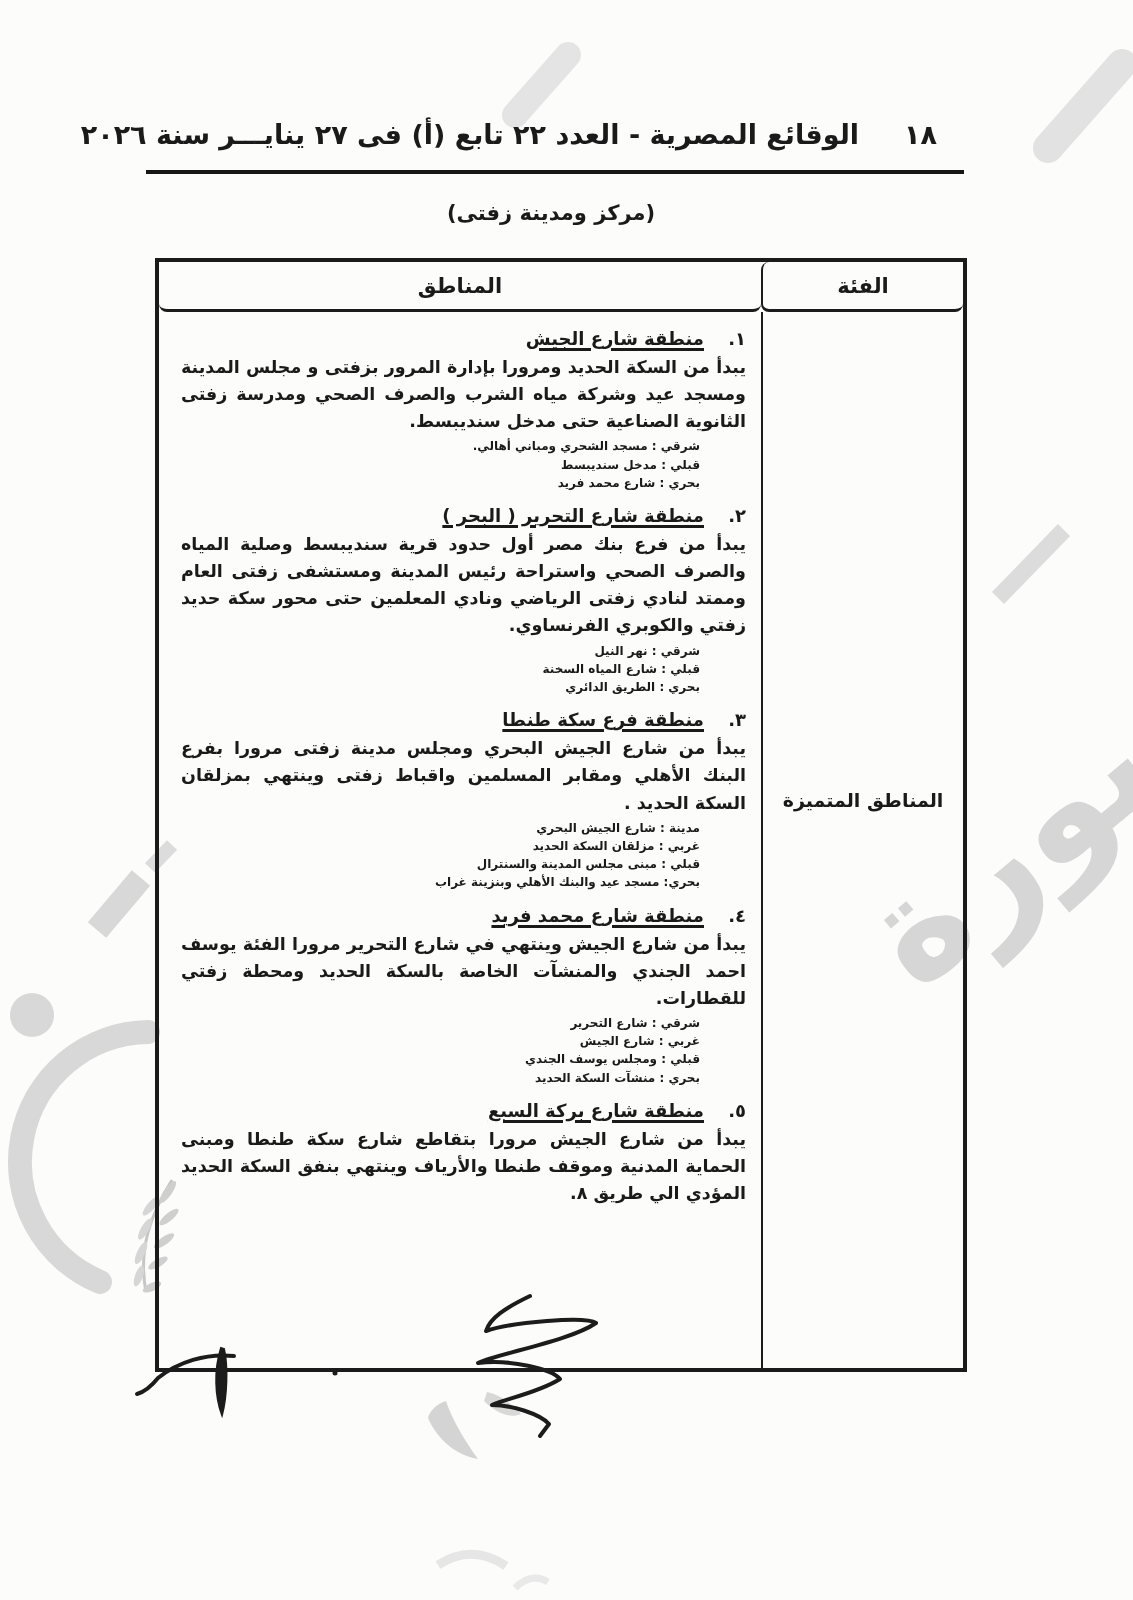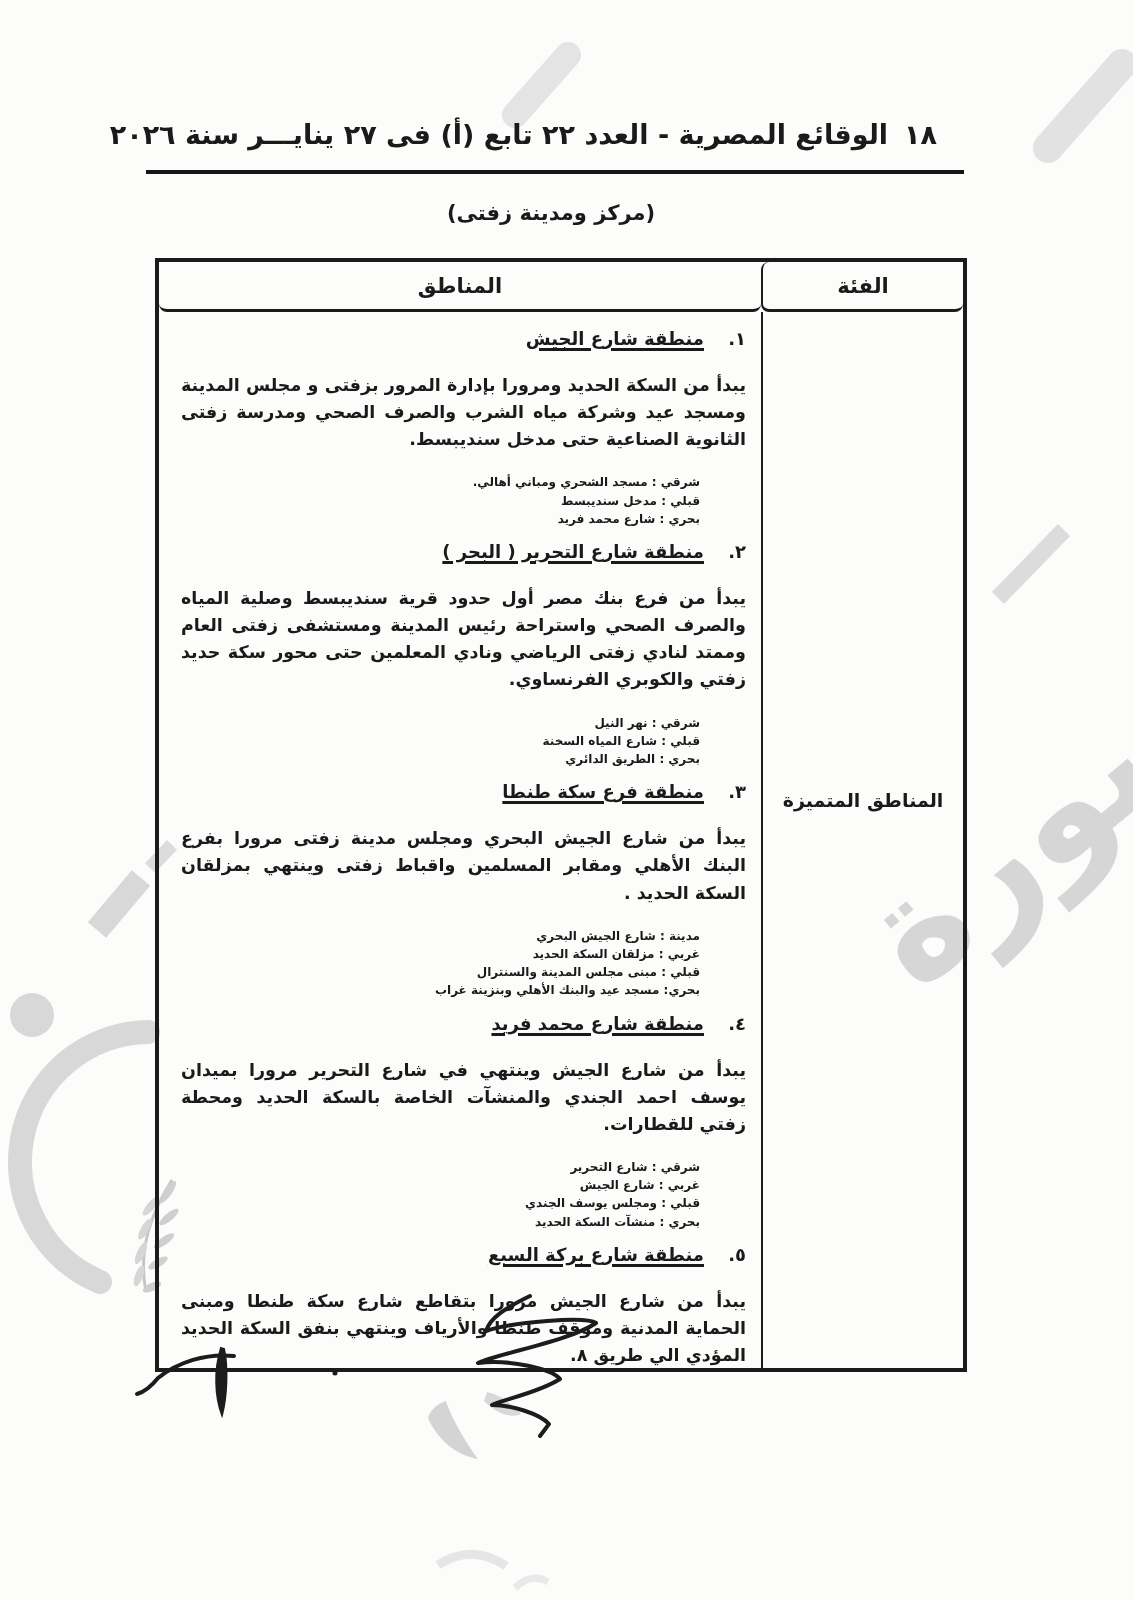--- a/index.html
+++ b/index.html
@@ -10,21 +10,21 @@
     direction:rtl;
   }
   .wm-svg  { position:absolute; inset:0; z-index:0; }
   .ink-svg { position:absolute; inset:0; z-index:2; pointer-events:none; }
   .content { position:absolute; inset:0; z-index:1; }
 
   .hdr {
     position:absolute; top:119px; right:196px;
     font-size:27px; font-weight:700; white-space:nowrap;
   }
-  .hdr .pg-num { margin-left:16px; }
+  .hdr .pg-num { margin-left:45px; }
   .hdr-rule {
     position:absolute; top:170px; left:146px; width:818px;
     height:4px; background:#161616;
   }
   .doc-title {
     position:absolute; top:201px; left:145px; width:812px;
     text-align:center; font-size:21px; font-weight:700;
     letter-spacing:0.5px;
   }
 
@@ -48,21 +48,21 @@
   .b-areas { padding:13px 15px 4px 22px; overflow:hidden; }
 
   .section  { margin-bottom:10px; }
   .sec-head { font-size:18px; font-weight:700; line-height:1.5; display:flex; }
   .sec-num  { width:42px; flex:none; }
   .sec-title{
     text-decoration:underline; text-decoration-thickness:2.5px;
     text-underline-offset:3px;
   }
   .sec-body {
-    margin:20px 0; font-size:17.5px; font-weight:700;
+    margin:2px 0; font-size:17.5px; font-weight:700;
     line-height:1.55; text-align:justify;
   }
   .dir { font-size:12px; font-weight:700; line-height:1.52; padding-right:46px; }
 </style>
 </head>
 <body>
 
 <div class="page">
 
   <svg class="wm-svg" width="1133" height="1600" viewBox="0 0 1133 1600">
@@ -151,21 +151,21 @@
           <div class="dir">غربي : مزلقان السكة الحديد</div>
           <div class="dir">قبلي : مبنى مجلس المدينة والسنترال</div>
           <div class="dir">بحري: مسجد عيد والبنك الأهلي وبنزينة غراب</div>
         </div>
 
         <div class="section">
           <div class="sec-head">
             <span class="sec-num">٤.</span>
             <span class="sec-title">منطقة شارع محمد فريد</span>
           </div>
-          <p class="sec-body">يبدأ من شارع الجيش وينتهي في شارع التحرير مرورا بميدان يوسف احمد الجندي والمنشآت الخاصة بالسكة الحديد ومحطة زفتي للقطارات.</p>
+          <p class="sec-body">يبدأ من شارع الجيش وينتهي في شارع التحرير مرورا الفئة يوسف احمد الجندي والمنشآت الخاصة بالسكة الحديد ومحطة زفتي للقطارات.</p>
           <div class="dir">شرقي : شارع التحرير</div>
           <div class="dir">غربي : شارع الجيش</div>
           <div class="dir">قبلي : ومجلس يوسف الجندي</div>
           <div class="dir">بحري : منشآت السكة الحديد</div>
         </div>
 
         <div class="section">
           <div class="sec-head">
             <span class="sec-num">٥.</span>
             <span class="sec-title">منطقة شارع بركة السبع</span>

